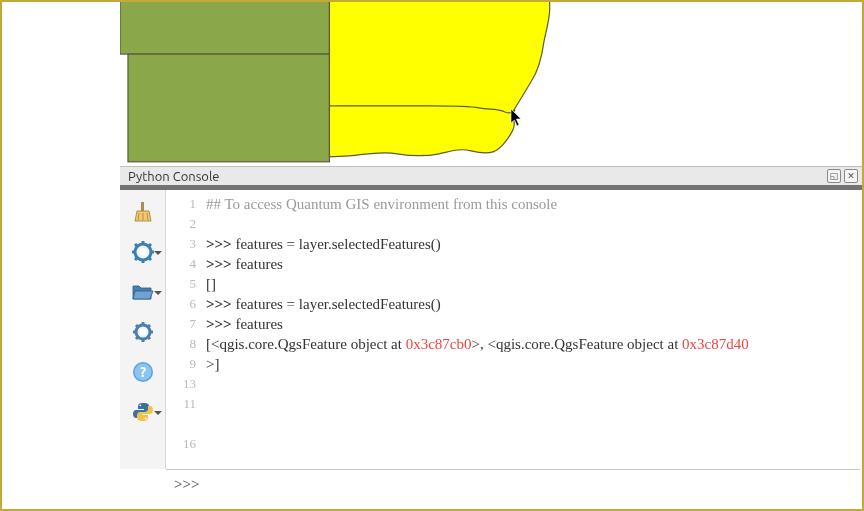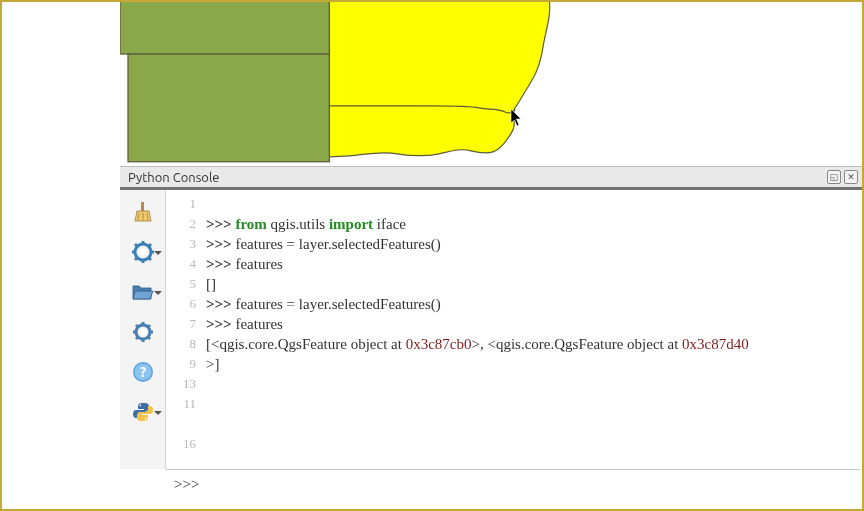--- a/index.html
+++ b/index.html
@@ -27,21 +27,21 @@
   left: 0; top: 0;
   width: 118px; height: 164px;
   background: #fff;
 }
 .panel-header {
   position: absolute;
   left: 118px; right: 0; top: 164px;
   height: 24px;
   background: #e9e9e9;
   border-top: 1px solid #bfbfbf;
-  border-bottom: 3px solid #737373;
+  border-bottom: 5px solid #737373;
   display: flex;
   align-items: center;
   padding: 0 4px 0 8px;
   font-size: 13px;
   color: #333;
 }
 .panel-header .spacer { flex: 1; }
 .hdr-btn {
   width: 14px; height: 14px;
   border: 1px solid #888;
@@ -100,21 +100,21 @@
   padding-right: 10px;
   font-size: 13px;
   user-select: none;
 }
 .gutter div { height: 20px; }
 .code-lines { flex: 1; }
 .code-lines .line { height: 20px; white-space: pre; }
 .c-comment { color: #9a9a9a; }
 .c-prompt  { color: #333; font-weight: 600; }
 .c-kw      { color: #228b22; font-weight: 600; }
-.c-hex     { color: #7f1d1d; }
+.c-hex     { color: #ef4444; }
 .input-bar {
   position: absolute;
   left: 164px; right: 2px; bottom: 2px;
   height: 38px;
   background: #fff;
   border-top: 1px solid #c8c8c8;
   display: flex;
   align-items: flex-start;
   padding: 6px 8px;
   font-family: Georgia, "Times New Roman", serif;
@@ -240,22 +240,22 @@
         <div>6</div>
         <div>7</div>
         <div>8</div>
         <div>9</div>
         <div>13</div>
         <div>11</div>
         <div></div>
         <div>16</div>
       </div>
     <div class="code-lines" id="codelines">
+        <div class="line"><span class="c-comment">## To access Quantum GIS environment from this console</span></div>
         <div class="line"></div>
-        <div class="line"><span class="c-prompt">&gt;&gt;&gt; </span><span class="c-kw">from</span> qgis.utils <span class="c-kw">import</span> iface</div>
         <div class="line"><span class="c-prompt">&gt;&gt;&gt; </span>features = layer.selectedFeatures()</div>
         <div class="line"><span class="c-prompt">&gt;&gt;&gt; </span>features</div>
         <div class="line">[]</div>
         <div class="line"><span class="c-prompt">&gt;&gt;&gt; </span>features = layer.selectedFeatures()</div>
         <div class="line"><span class="c-prompt">&gt;&gt;&gt; </span>features</div>
         <div class="line">[&lt;qgis.core.QgsFeature object at <span class="c-hex">0x3c87cb0</span>&gt;, &lt;qgis.core.QgsFeature object at <span class="c-hex">0x3c87d40</span></div>
         <div class="line">&gt;]</div>
         <div class="line"></div>
       </div>
   </div>

